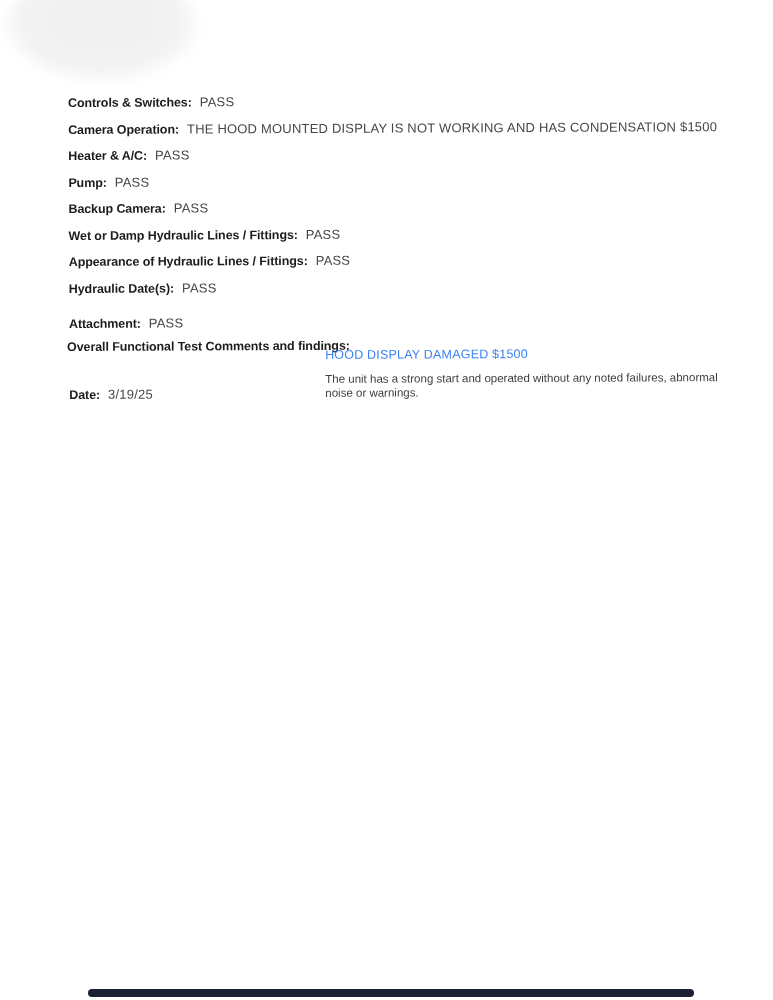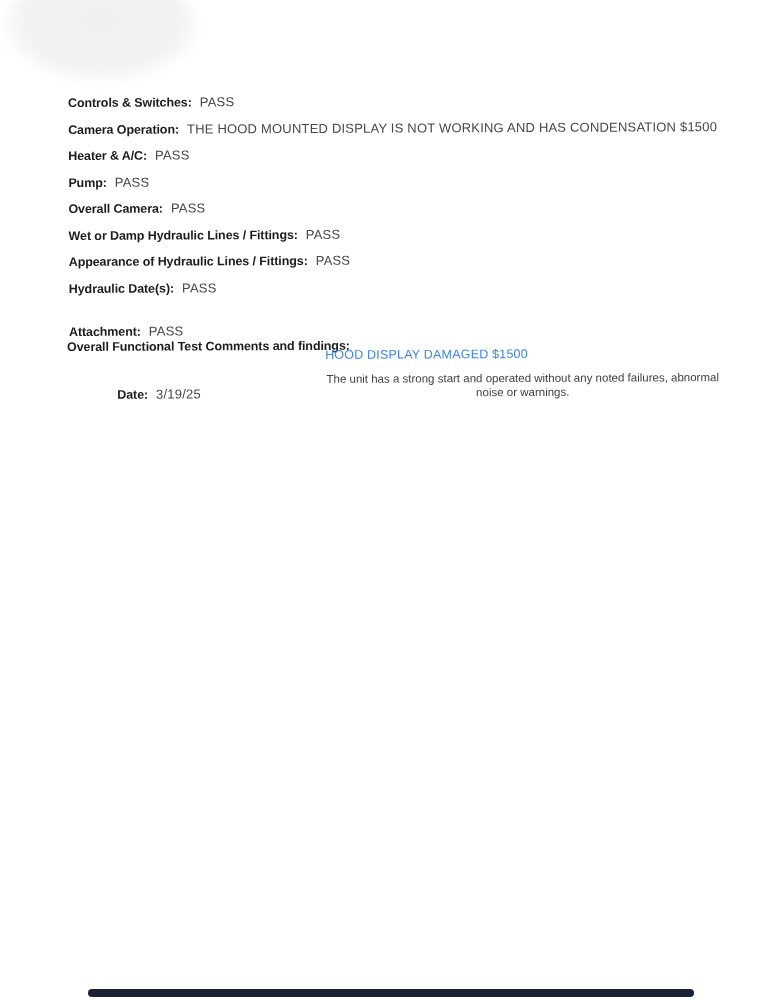--- a/index.html
+++ b/index.html
@@ -7,21 +7,20 @@
     padding: 0;
     background: #ffffff;
   }
   .page {
     position: relative;
     width: 773px;
     height: 1000px;
     background: #ffffff;
     overflow: hidden;
     font-family: "Liberation Sans", sans-serif;
-    text-align: center;
   }
   .scan-blob {
     position: absolute;
     left: 4px;
     top: -30px;
     width: 195px;
     height: 112px;
     background: radial-gradient(ellipse at 50% 45%, #f0f0f0 0%, #f2f2f2 55%, rgba(242,242,242,0) 78%);
     border-radius: 50%;
     filter: blur(5px);
@@ -79,21 +78,20 @@
     width: 395px;
     font-size: 11.5px;
     line-height: 13.5px;
     color: #3f3f3f;
   }
   .date-row {
     position: absolute;
     left: 68px;
     top: 385px;
     white-space: nowrap;
-    margin-left: 48px;
   }
   .bottom-bar {
     position: absolute;
     left: 88px;
     top: 989px;
     width: 606px;
     height: 8px;
     background: #1b2033;
     border-radius: 4px / 50%;
     filter: blur(0.4px);
@@ -118,36 +116,36 @@
 
     <div class="row" style="top:146px">
       <span class="lbl">Heater &amp; A/C:</span><span class="val">PASS</span>
     </div>
 
     <div class="row" style="top:173px">
       <span class="lbl">Pump:</span><span class="val">PASS</span>
     </div>
 
     <div class="row" style="top:199px">
-      <span class="lbl">Overall Camera:</span><span class="val">PASS</span>
+      <span class="lbl">Backup Camera:</span><span class="val">PASS</span>
     </div>
 
     <div class="row" style="top:226px">
       <span class="lbl">Wet or Damp Hydraulic Lines / Fittings:</span><span class="val">PASS</span>
     </div>
 
     <div class="row" style="top:252px">
       <span class="lbl">Appearance of Hydraulic Lines / Fittings:</span><span class="val">PASS</span>
     </div>
 
     <div class="row" style="top:279px">
       <span class="lbl">Hydraulic Date(s):</span><span class="val">PASS</span>
     </div>
 
-    <div class="row" style="top:322px">
+    <div class="row" style="top:314px">
       <span class="lbl">Attachment:</span><span class="val">PASS</span>
     </div>
 
     <div class="overall-label">Overall Functional Test Comments and findings:</div>
 
     <div class="comment-line1">HOOD DISPLAY DAMAGED $1500</div>
 
     <div class="comment-paragraph">The unit has a strong start and operated without any noted failures, abnormal noise or warnings.</div>
 
     <div class="date-row">

